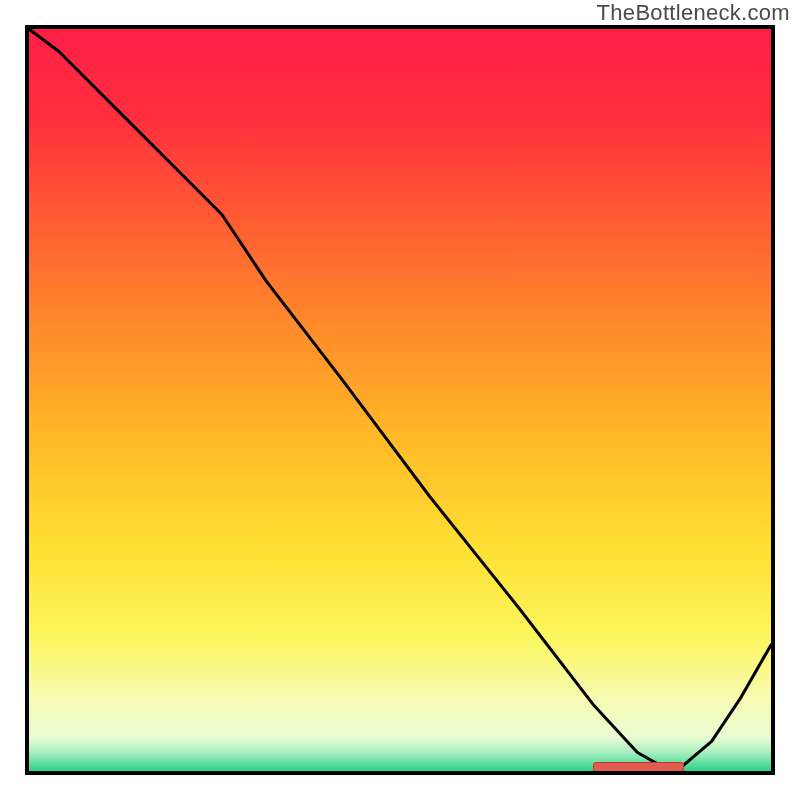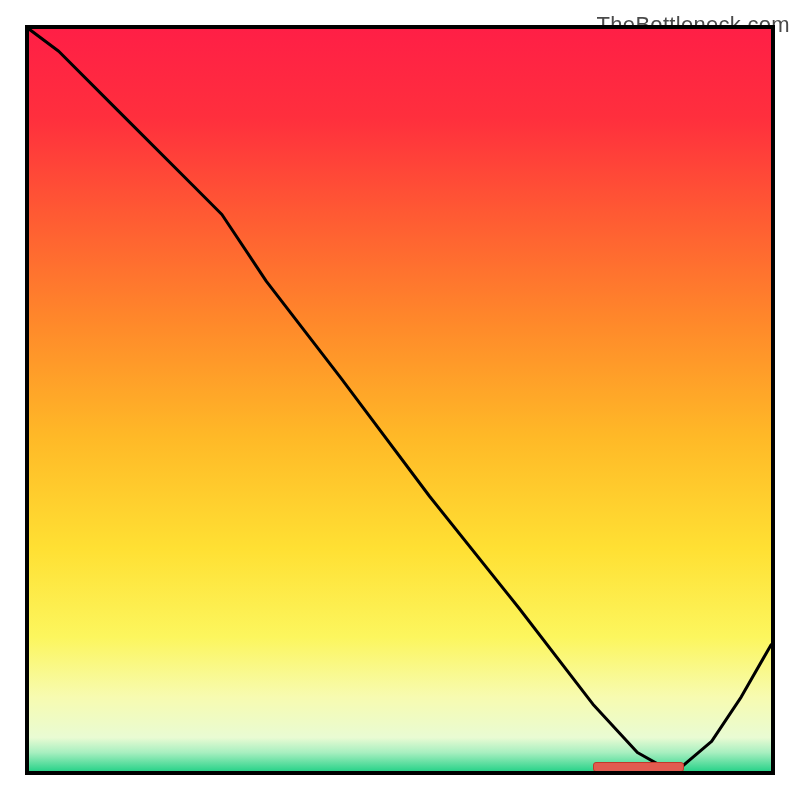--- a/index.html
+++ b/index.html
@@ -6,21 +6,21 @@
     margin: 0;
     padding: 0;
     width: 800px;
     height: 800px;
     background: #ffffff;
     overflow: hidden;
     font-family: Arial, Helvetica, sans-serif;
   }
   .watermark {
     position: absolute;
-    top: 12px;
+    top: 0;
     right: 10px;
     color: #4a4a4a;
     font-size: 22px;
     font-weight: 400;
     letter-spacing: 0.3px;
   }
   .frame {
     position: absolute;
     left: 25px;
     top: 25px;

